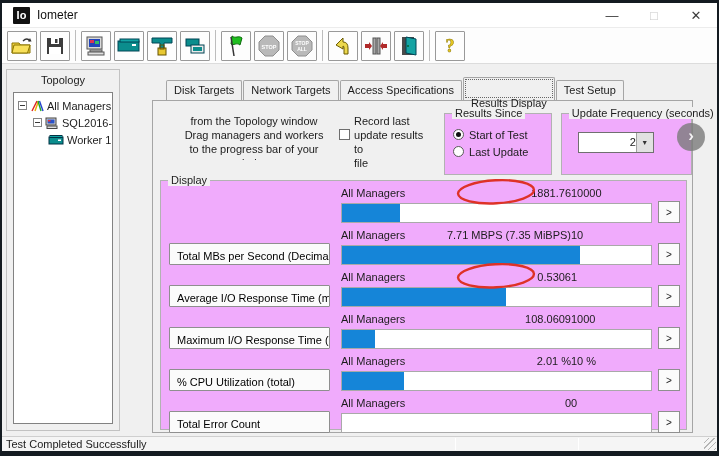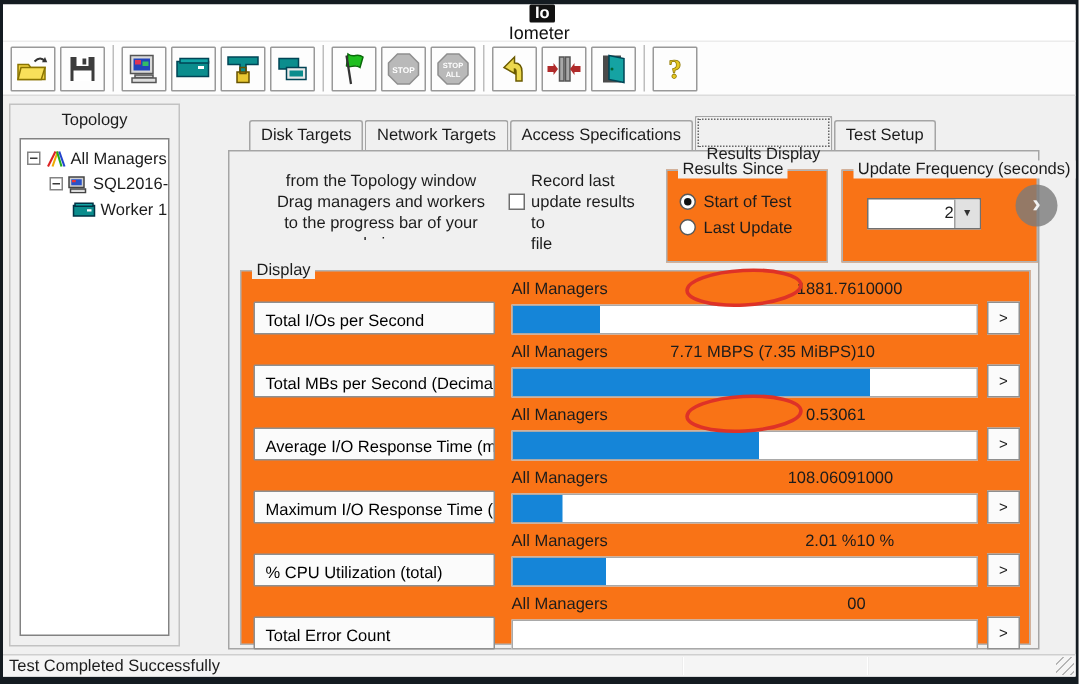--- a/index.html
+++ b/index.html
@@ -1,21 +1,21 @@
 <!DOCTYPE html>
 <html><head>
 <meta charset="utf-8">
 <style>
   * { box-sizing: border-box; margin: 0; padding: 0; }
   html,body { width:719px; height:456px; overflow:hidden; }
   body { font-family:"Liberation Sans", sans-serif; background:#141b21; position:relative; font-size:11px; color:#1c1c1c; }
   .window { position:absolute; left:2px; top:3px; right:2px; bottom:5px; background:#ffffff; }
 
   
-  .titlebar { position:absolute; left:0; top:0; right:0; height:25px; background:#fff; display:flex; align-items:center; border-bottom:1px solid #ececec;flex-direction:column; }
+  .titlebar { position:absolute; left:0; top:0; right:0; height:25px; background:#fff; display:flex; align-items:center; border-bottom:1px solid #ececec; }
   .app-logo { width:17px; height:17px; background:#111; color:#fff; font-size:11px; font-weight:bold; display:flex; align-items:center; justify-content:center; margin:0 7px 0 11px; border-radius:1px; }
   .app-title { font-size:12px; color:#111; }
   .caption-btns { margin-left:auto; display:flex; height:100%; }
   .cap-btn { width:42px; height:100%; display:flex; align-items:center; justify-content:center; font-size:13px; color:#3c3c3c; }
   .cap-btn.max { color:#c9c9c9; }
 
   
   .toolbar { position:absolute; left:0; top:25px; right:0; height:36px; background:#fdfdfd; border-bottom:1px solid #dcdcdc; display:flex; align-items:center; padding-left:5px; }
   .tb-btn { width:30px; height:30px; background:#fdfdfd; border:1px solid #999; border-radius:1px; margin-right:3px; display:flex; align-items:center; justify-content:center; }
   .tb-btn svg { display:block; }
@@ -39,21 +39,21 @@
   .tab { background:#f0f0f0; border:1px solid #a5a5a5; border-bottom:none; border-radius:2px 2px 0 0; padding:3px 7px 0; margin-right:1px; height:20px; font-size:11px; white-space:nowrap; }
   .tab.active { height:23px; margin-top:-3px; padding-top:19px; background:#f0f0f0; position:relative; z-index:4; outline:1px dotted #666; outline-offset:-3px; }
   .tab-page { position:absolute; left:2px; top:36px; right:0; bottom:18px; background:#f0f0f0; border:1px solid #a5a5a5; }
 
   
   .top-row { display:flex; margin-top:9px; }
   .drag-hint { width:158px; margin-left:26px; text-align:center; height:50px; overflow:hidden; line-height:14px; padding-top:4px; }
   .record-wrap { margin-left:10px; width:100px; display:flex; }
   .checkbox { width:11px; height:11px; border:1px solid #6e6e6e; background:#fff; flex:0 0 auto; margin:19px 4px 0 0; }
   .record-lines { line-height:14px; padding-top:4px; }
-  .groupbox { position:relative; border:1px solid #b2b2b2; background:#f97316; }
+  .groupbox { position:relative; border:1px solid #b2b2b2; background:#f0abfc; }
   .groupbox > .gb-title { position:absolute; top:-7px; left:7px; background:#f0f0f0; padding:0 3px; white-space:nowrap; }
   .gb-since { margin-left:10px; margin-top:3px; width:113px; height:62px; padding:12px 0 0 8px; }
   .radio-row { display:flex; align-items:center; height:17px; }
   .radio { width:11px; height:11px; border:1px solid #595959; border-radius:50%; background:#fff; margin-right:5px; position:relative; }
   .radio.checked::after { content:""; position:absolute; left:2px; top:2px; width:5px; height:5px; border-radius:50%; background:#111; }
   .gb-freq { margin-left:9px; margin-top:3px; width:138px; height:62px;text-align:right; }
   .combo { position:absolute; left:16px; top:18px; width:76px; height:21px; background:#fff; border:1px solid #707070; display:flex; }
   .combo-value { flex:1; padding:3px 0 0 4px; }
   .combo-btn { width:17px; background:#e1e1e1; border-left:1px solid #a0a0a0; display:flex; align-items:center; justify-content:center; font-size:7px; color:#333; }
 
@@ -309,21 +309,20 @@
               <span class="combo-value">2</span>
               <span class="combo-btn">▼</span>
             </div>
           </div>
         </div>
 
         <div class="groupbox display-group">
           <span class="gb-title">Display</span>
           <div id="metrics">
   <div class="metric-row">
-    <button class="metric-btn">Total I/Os per Second</button>
     <div class="metric-right">
       <div class="metric-head">
         <span class="mh-left">All Managers</span>
         <span class="mh-val"><span class="val-txt">1881.76</span><svg class="circle-anno" viewBox="0 0 84 30">
                         <ellipse cx="42" cy="15" rx="38" ry="11.5"></ellipse>
                       </svg></span>
         <span class="mh-max">10000</span>
       </div>
       <div class="bar-track">
         <div class="bar-fill" style="width: 18.8%;"></div>

